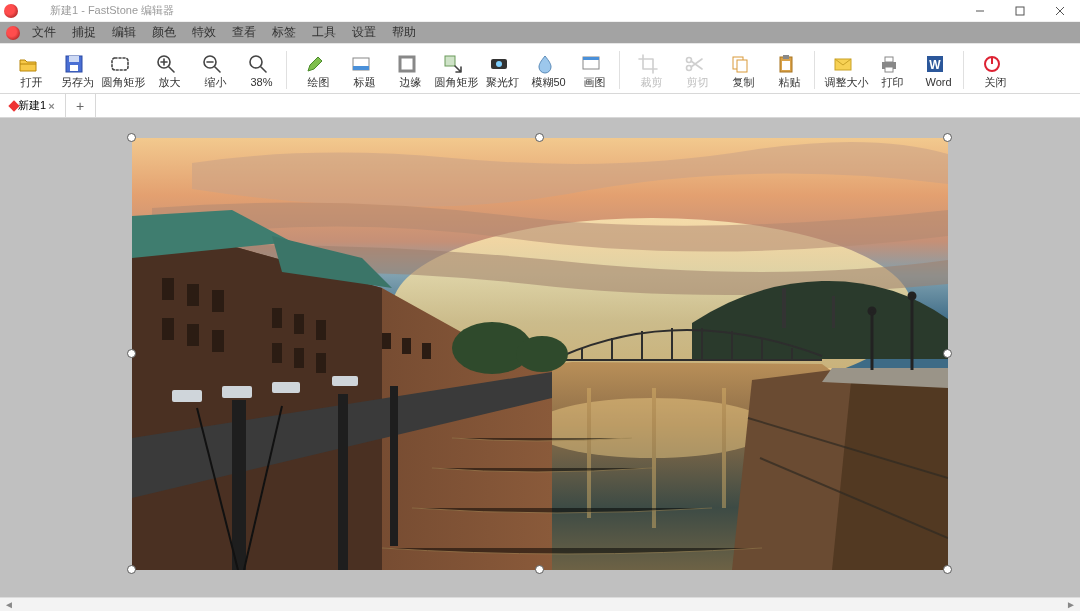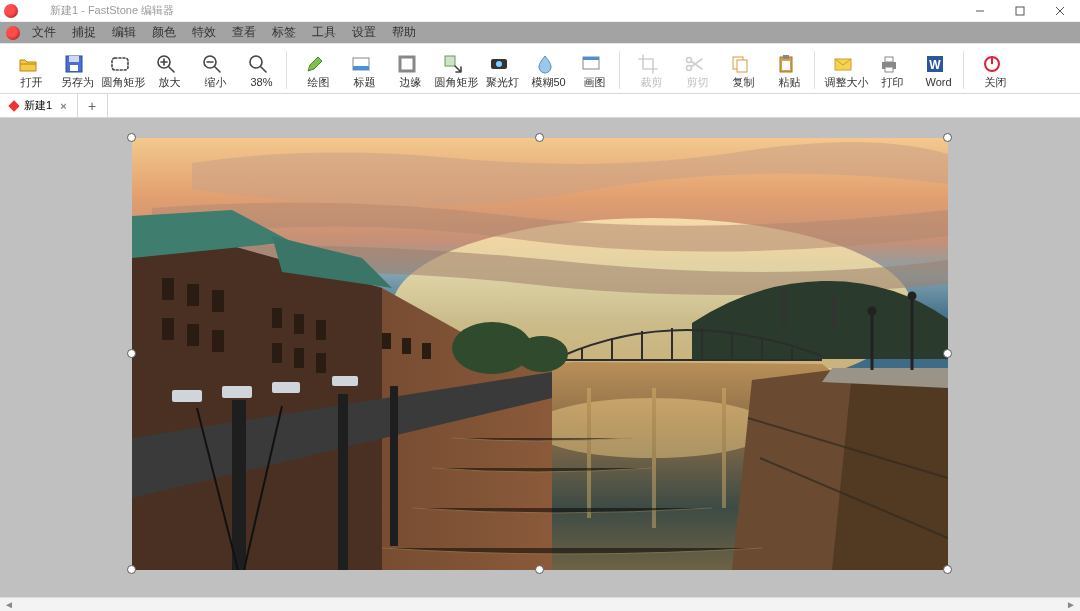--- a/index.html
+++ b/index.html
@@ -64,21 +64,21 @@
 .tb-sep { width: 1px; height: 38px; background: #e0e0e0; margin: 0 4px; }
 
 .tabbar {
   height: 24px;
   background: #fff;
   border-bottom: 1px solid #d8d8d8;
   display: flex;
 }
 .tab {
   height: 23px; display: flex; align-items: center;
-  padding: 0 8px 0 10px; font-size: 11px; gap: 6px;
+  padding: 0 8px 0 10px; font-size: 11px; 
   border-right: 1px solid #d8d8d8;
   background: #fff; cursor: pointer;
 }
 .tab .diamond { width: 8px; height: 8px; background: #e33; transform: rotate(45deg); }
 .tab .tclose { color: #888; font-weight: bold; cursor: pointer; padding: 0 2px; }
 .tab-add {
   width: 30px; height: 23px; display: flex; align-items: center; justify-content: center;
   border-right: 1px solid #d8d8d8; font-size: 14px; color: #666; cursor: pointer;
 }
 

